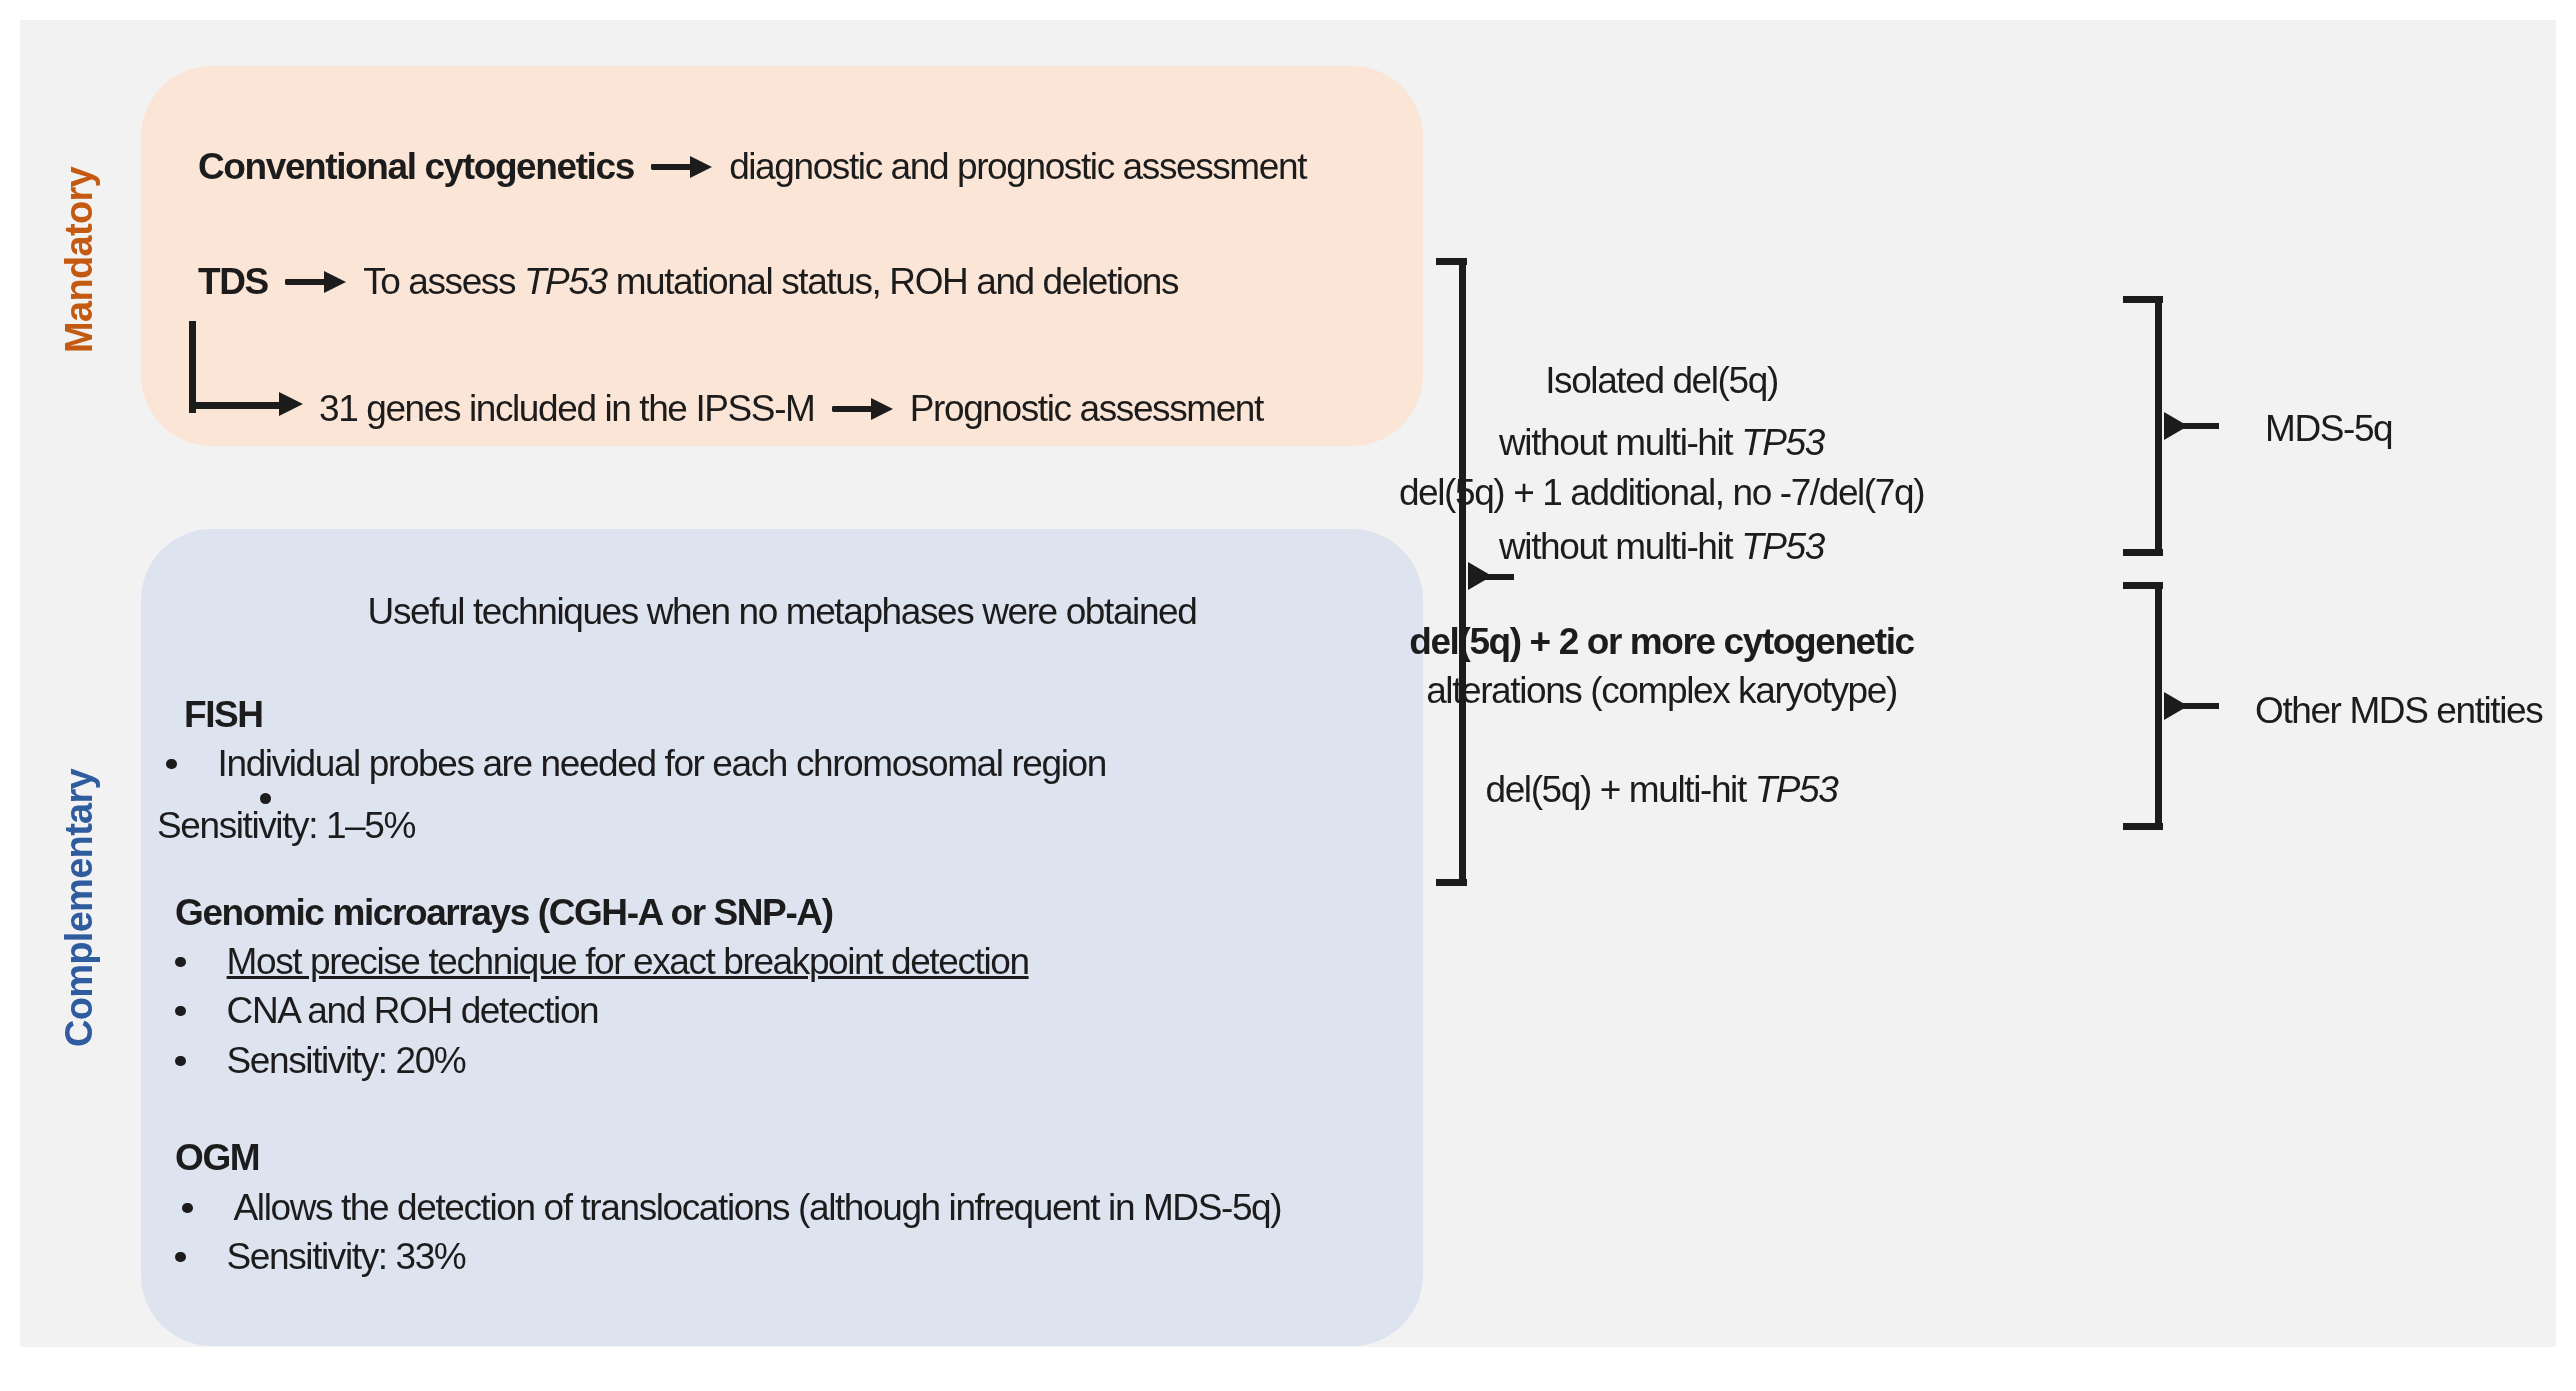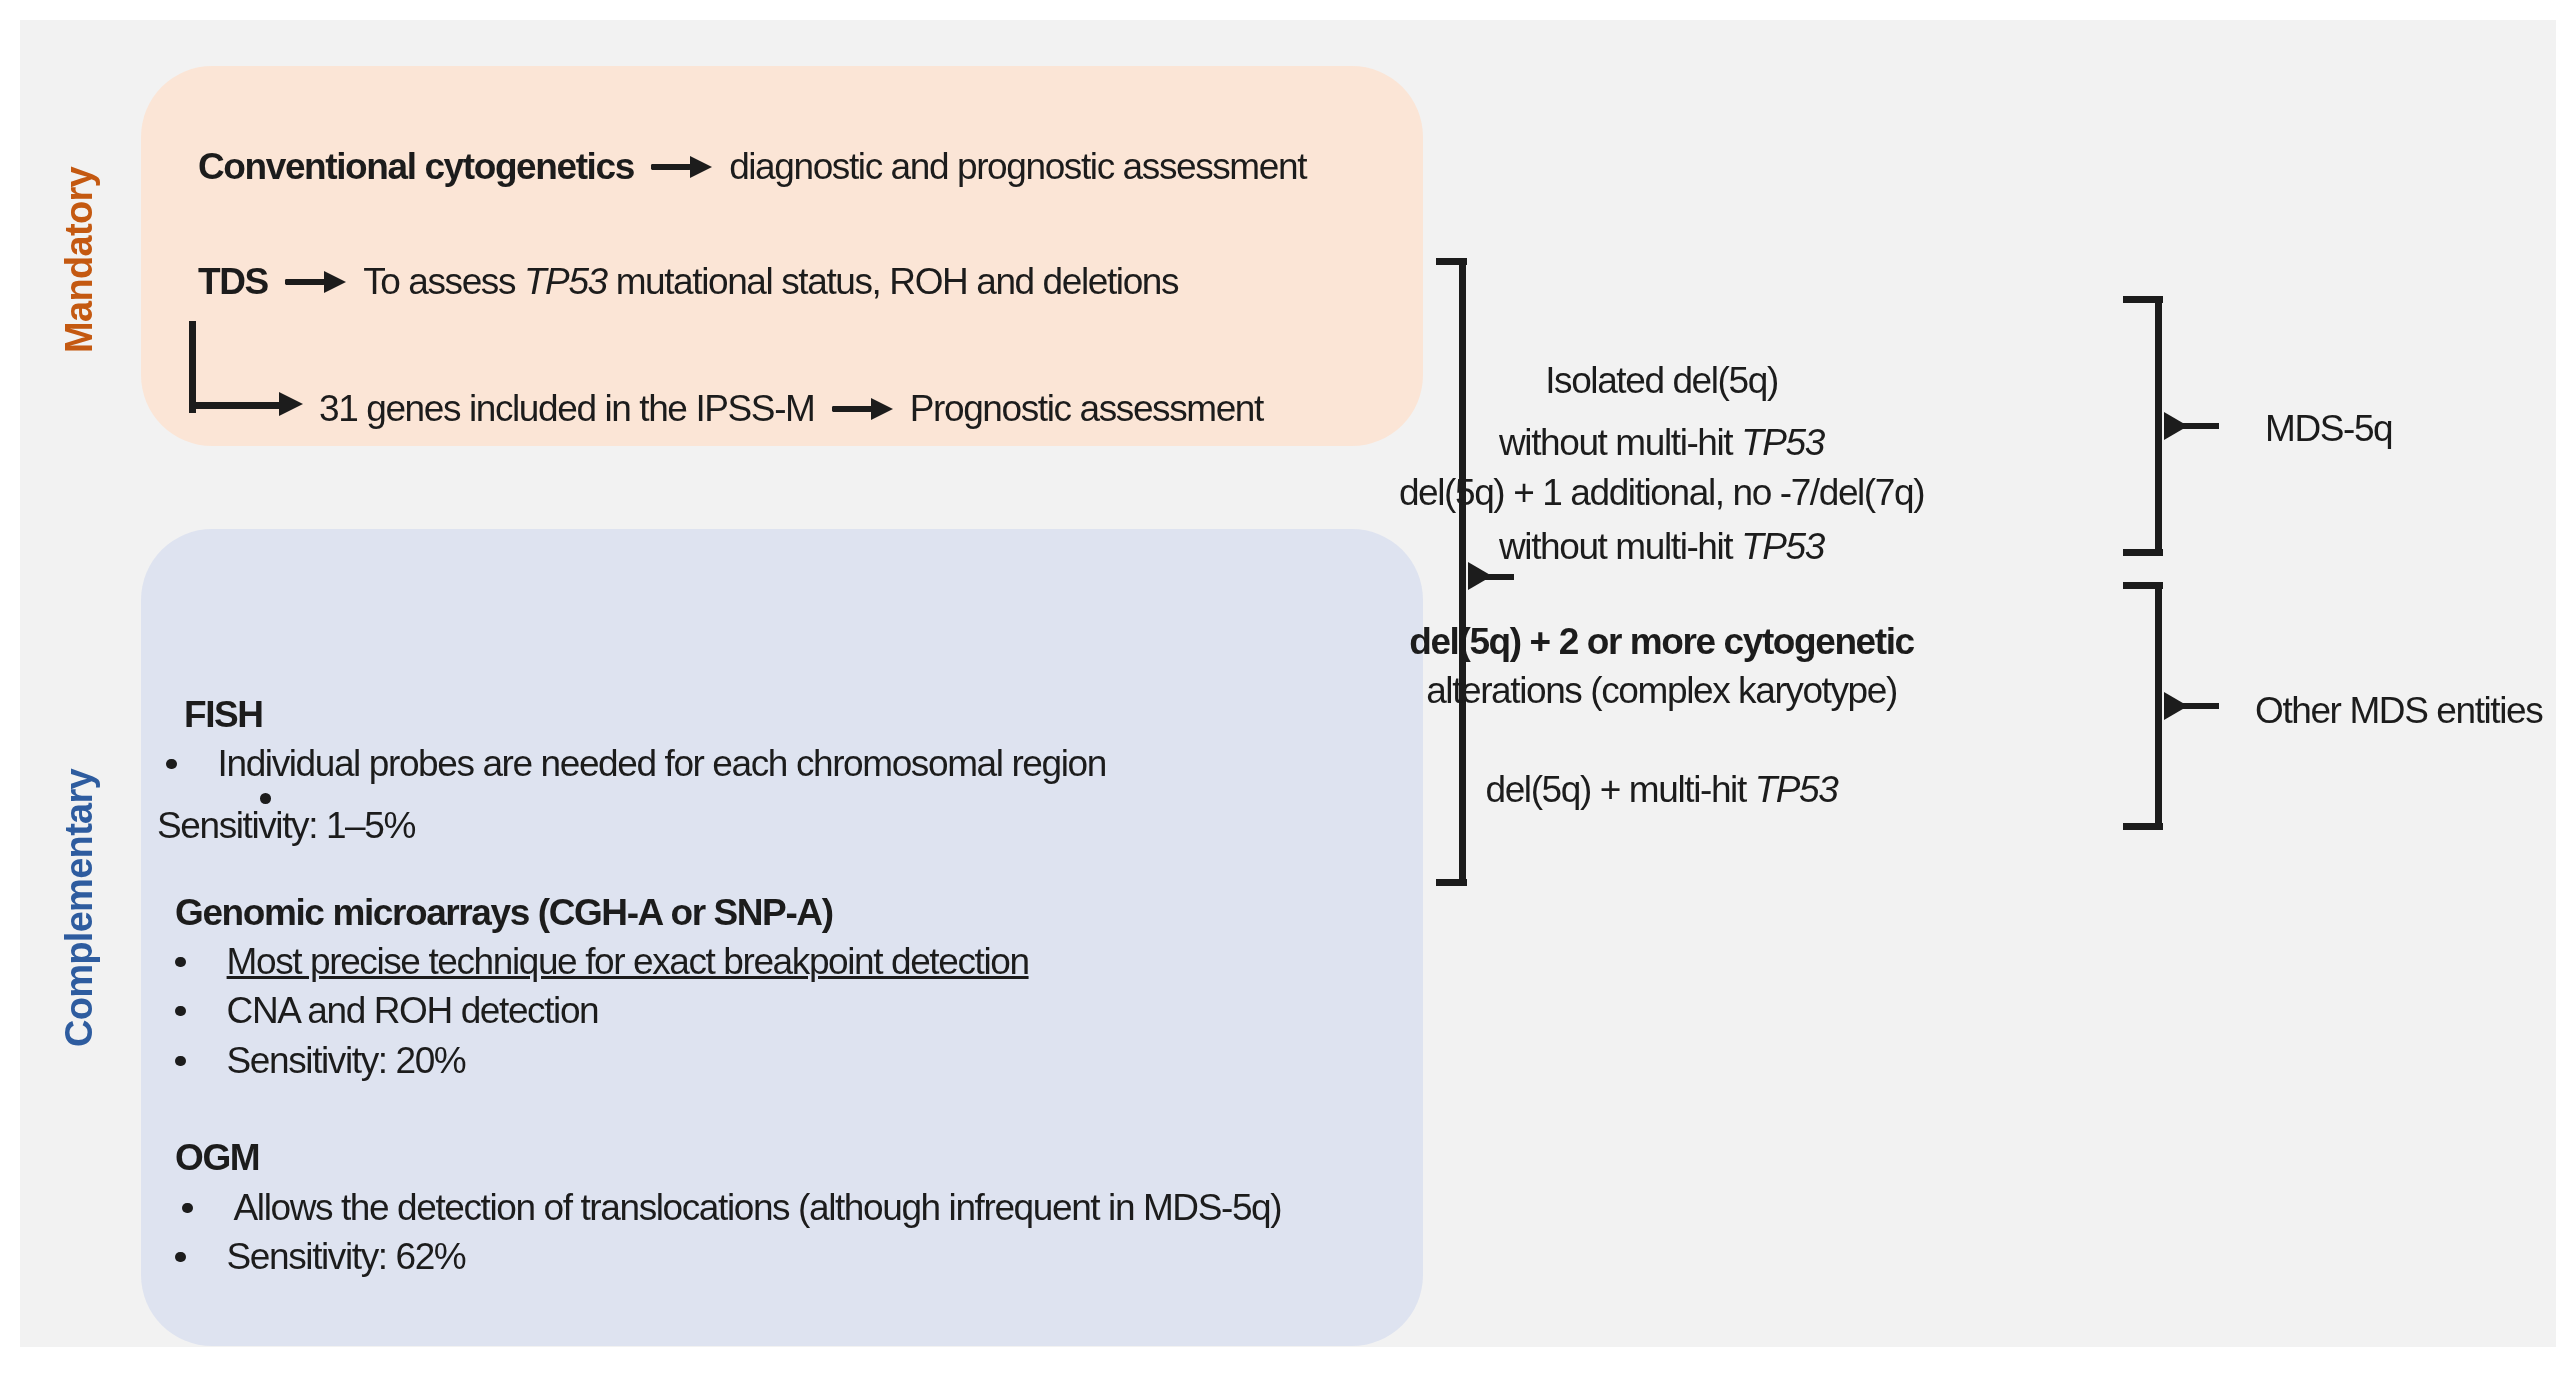--- a/index.html
+++ b/index.html
@@ -66,20 +66,21 @@
     <span>31 genes included in the IPSS-M</span>
     <span class="arr">
         <span class="shaft"></span>
         <span class="head"></span>
       </span>
     <span>Prognostic assessment</span>
   </div>
 
   <div id="blue-box" class="panel"></div>
 
+  <div class="t center" style="left:141px;top:590px;width:1282px;">Useful techniques when no metaphases were obtained</div>
 
   <div class="t b" style="left:184px;top:693px;">FISH</div>
   <div class="t bullet" style="left:166px;top:742px;">
     <span class="dot"></span>
       <span>Individual probes are needed for each chromosomal region</span>
   </div>
   <div class="t bullet" style="left:157px;top:793px;flex-direction:column;">
     <span class="dot"></span>
       <span>Sensitivity: 1–5%</span>
   </div>
@@ -98,21 +99,21 @@
       <span>Sensitivity: 20%</span>
   </div>
 
   <div class="t b" style="left:175px;top:1136px;">OGM</div>
   <div class="t bullet" style="left:182px;top:1186px;">
     <span class="dot"></span>
       <span>Allows the detection of translocations (although infrequent in MDS-5q)</span>
   </div>
   <div class="t bullet" style="left:175px;top:1235px;">
     <span class="dot"></span>
-      <span>Sensitivity: 62%</span>
+      <span>Sensitivity: 33%</span>
   </div>
 
   <div>
     <div class="bk" style="left:1459px;top:258px;width:7px;height:628px;"></div>
     <div class="bk" style="left:1436px;top:258px;width:31px;height:7px;"></div>
     <div class="bk" style="left:1436px;top:879px;width:31px;height:7px;"></div>
     <div class="tri-r" style="left:1468px;top:562px;"></div>
     <div class="bk" style="left:1469px;top:574px;width:45px;height:6.4px;"></div>
   </div>
 

